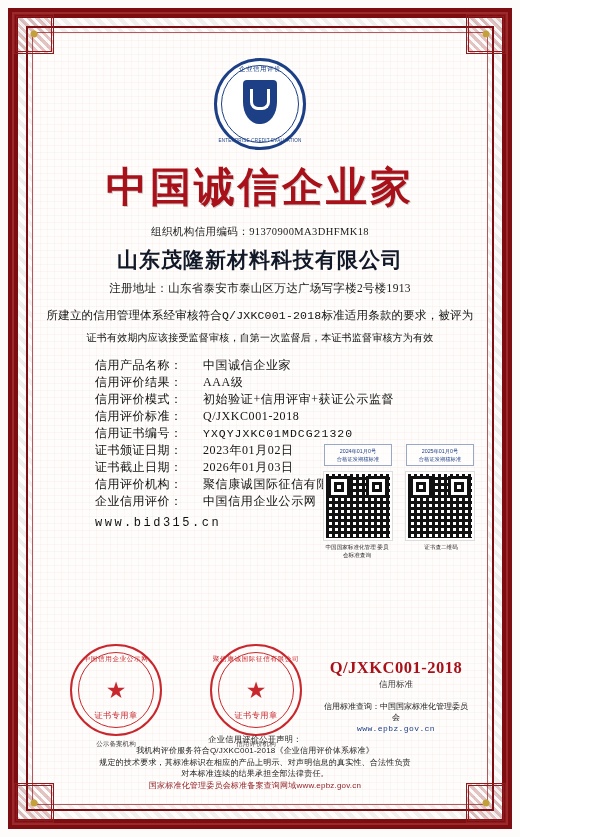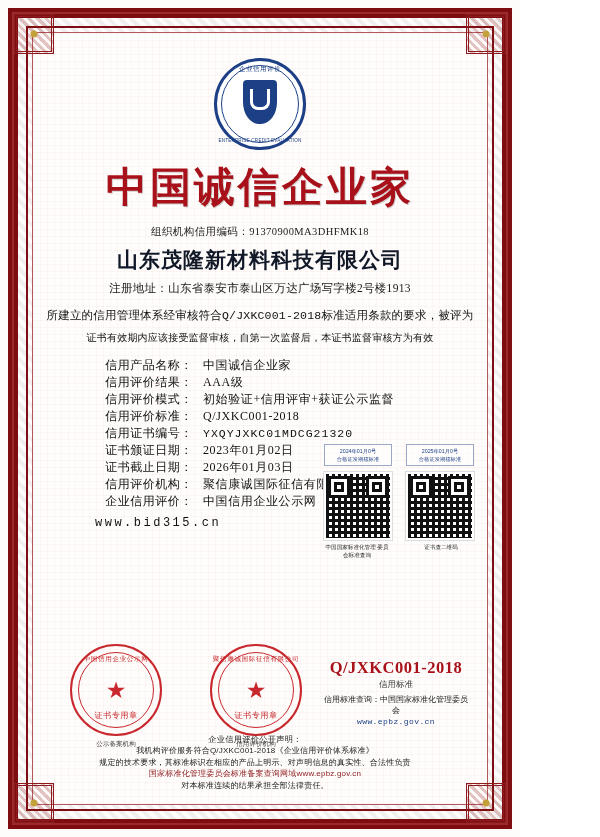--- a/index.html
+++ b/index.html
@@ -187,21 +187,21 @@
     margin-top: 8px;
     font-size: 10px;
     color: #111;
     letter-spacing: 0.2px;
   }
 
   
   .fields {
     margin: 12px auto 0;
     width: 330px;
-    text-align: center;
+    text-align: left;
     font-size: 12px;
     color: #111;
     line-height: 17px;
   }
   .field-row {
     display: flex;
     white-space: nowrap;
   }
   .field-label {
     width: 108px;
@@ -306,21 +306,21 @@
     letter-spacing: 0.5px;
     line-height: 19px;
   }
   .std-label {
     margin-top: 2px;
     font-size: 8.5px;
     color: #333;
     font-family: "Liberation Sans", sans-serif;
   }
   .std-query {
-    margin-top: 3px;
+    margin-top: 10px;
     font-size: 8px;
     color: #222;
     font-family: "Liberation Sans", sans-serif;
     line-height: 11px;
   }
   .std-query .url {
     color: #1a3f86;
     font-family: "Liberation Mono", "DejaVu Sans Mono", monospace;
     letter-spacing: 0.4px;
   }
@@ -533,16 +533,16 @@
         <div class="seal-caption">信用评价机构</div>
       </div>
     </div>
 
   </div>
 
   <div class="footer">
     <div class="footer-title">企业信用评价公开声明：</div>
     <div class="footer-line">我机构评价服务符合Q/JXKC001-2018《企业信用评价体系标准》</div>
     <div class="footer-line">规定的技术要求，其标准标识在相应的产品上明示、对声明信息的真实性、合法性负责</div>
+    <div class="footer-line">对本标准连续的结果承担全部法律责任。</div>
     <div class="footer-line red">国家标准化管理委员会标准备案查询网域www.epbz.gov.cn</div>
-    <div class="footer-line">对本标准连续的结果承担全部法律责任。</div>
   </div>
 </div>
 
 </body></html>

